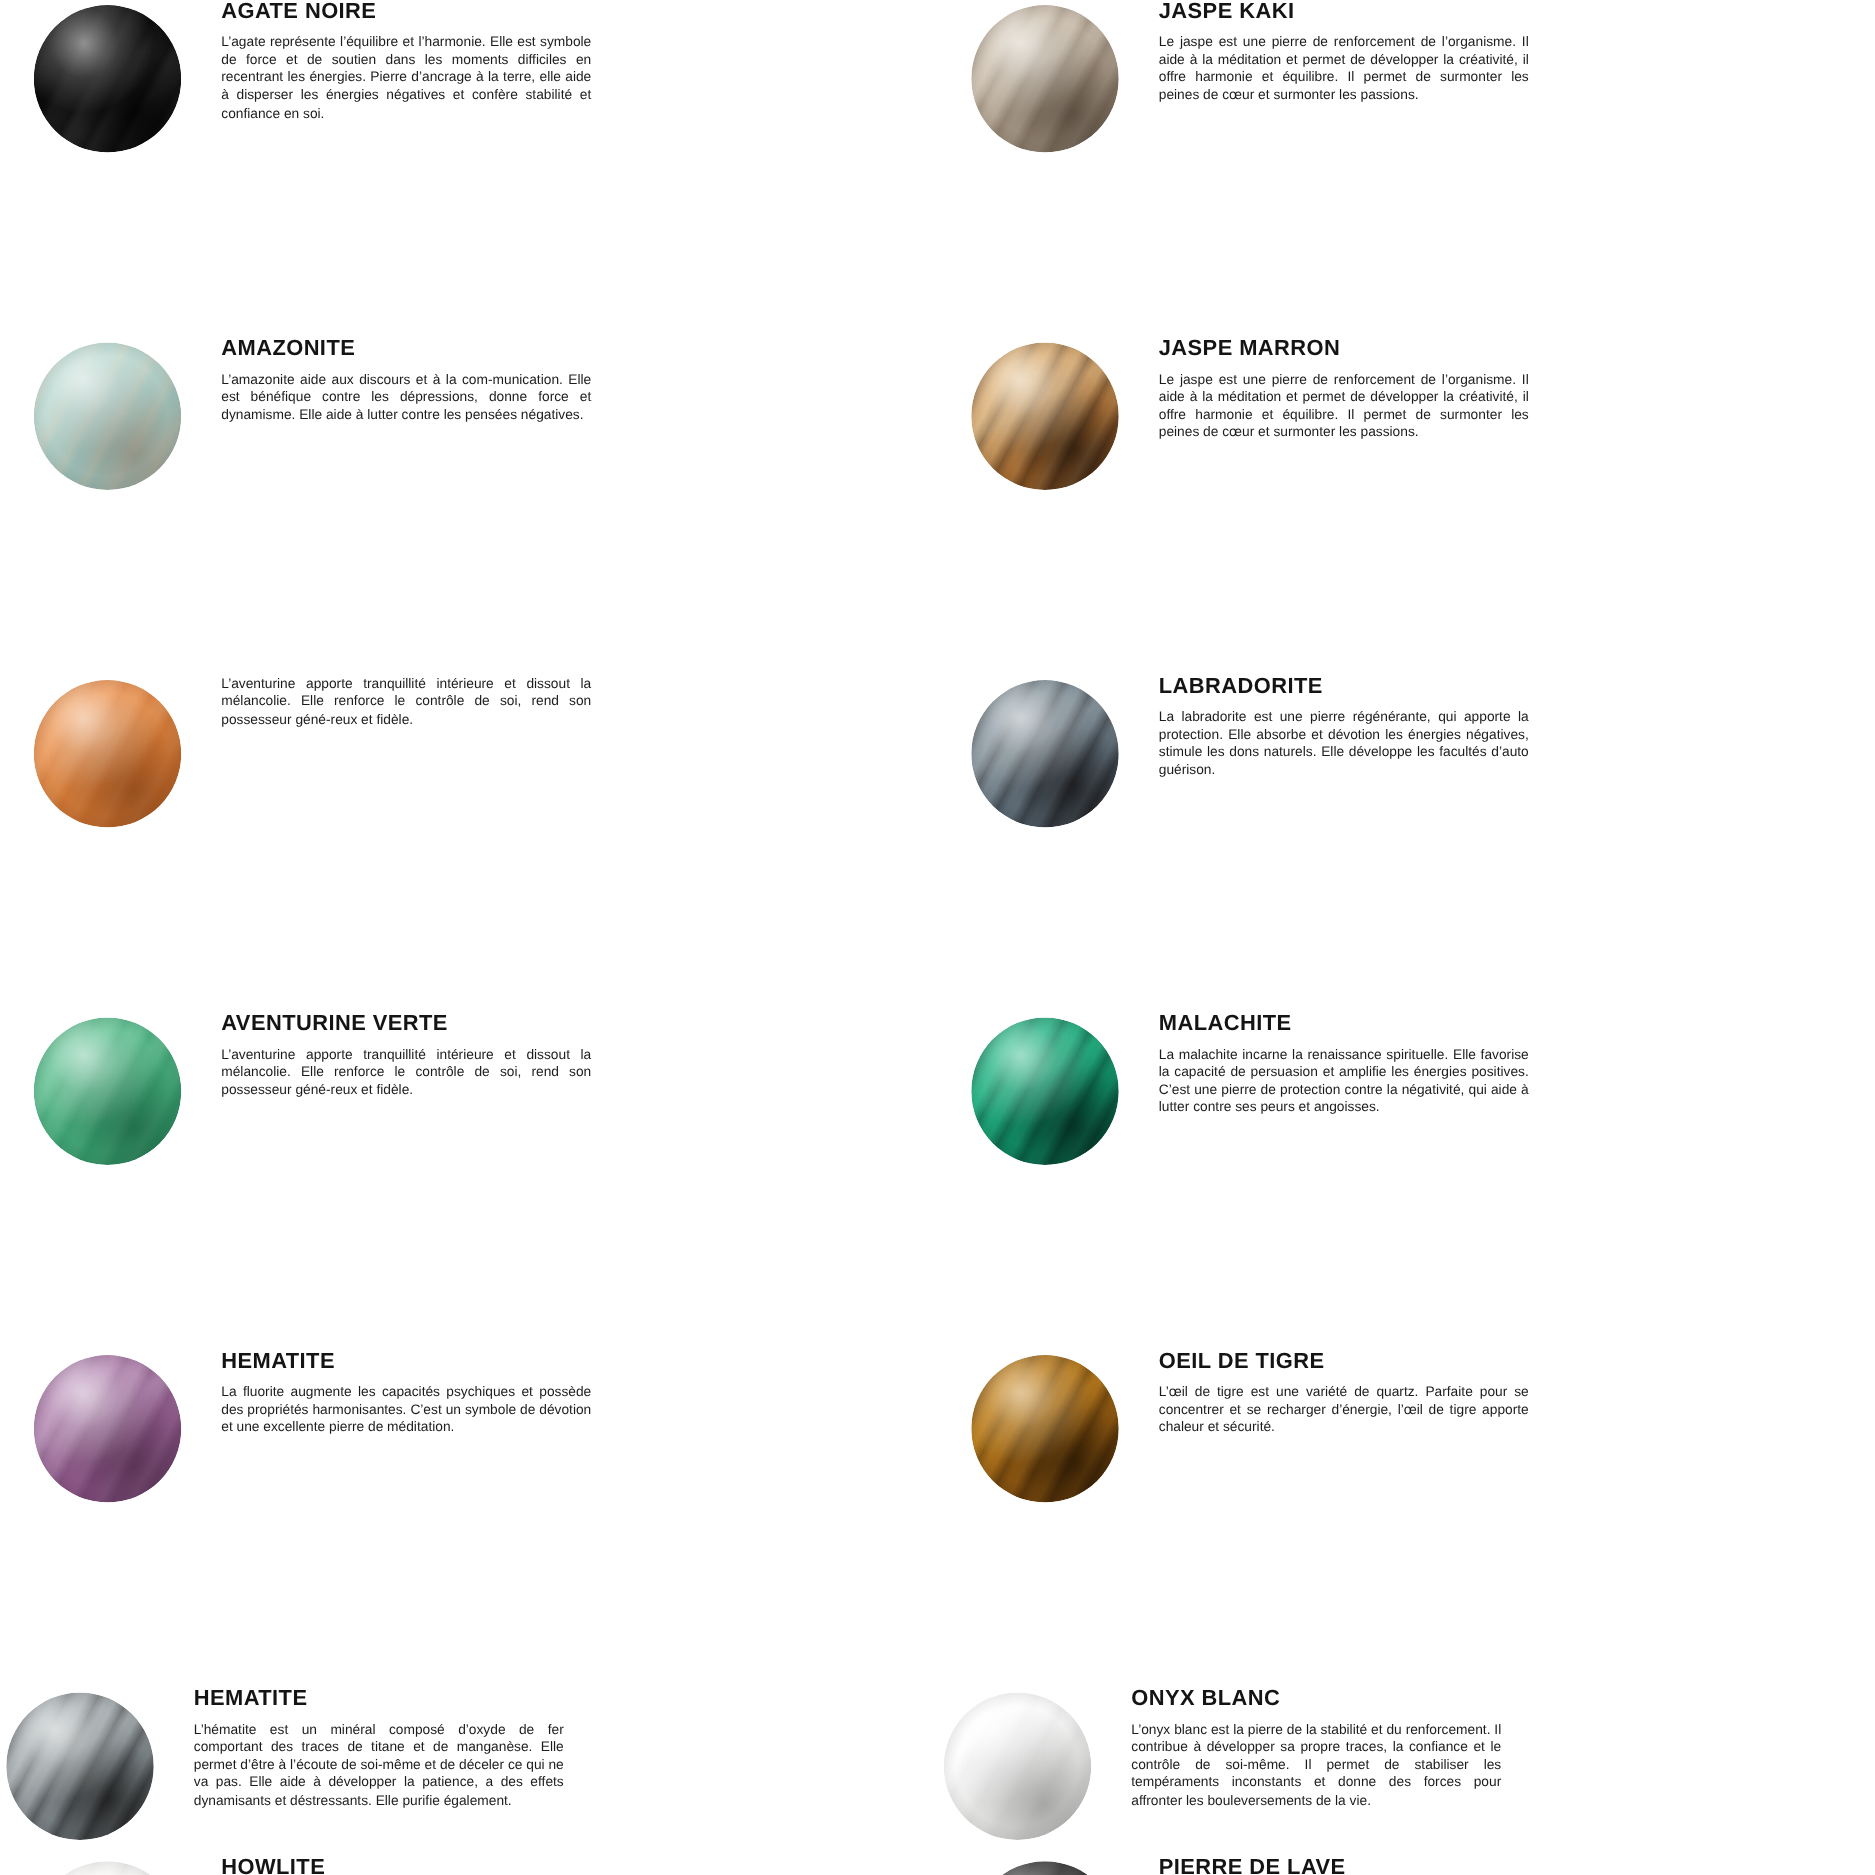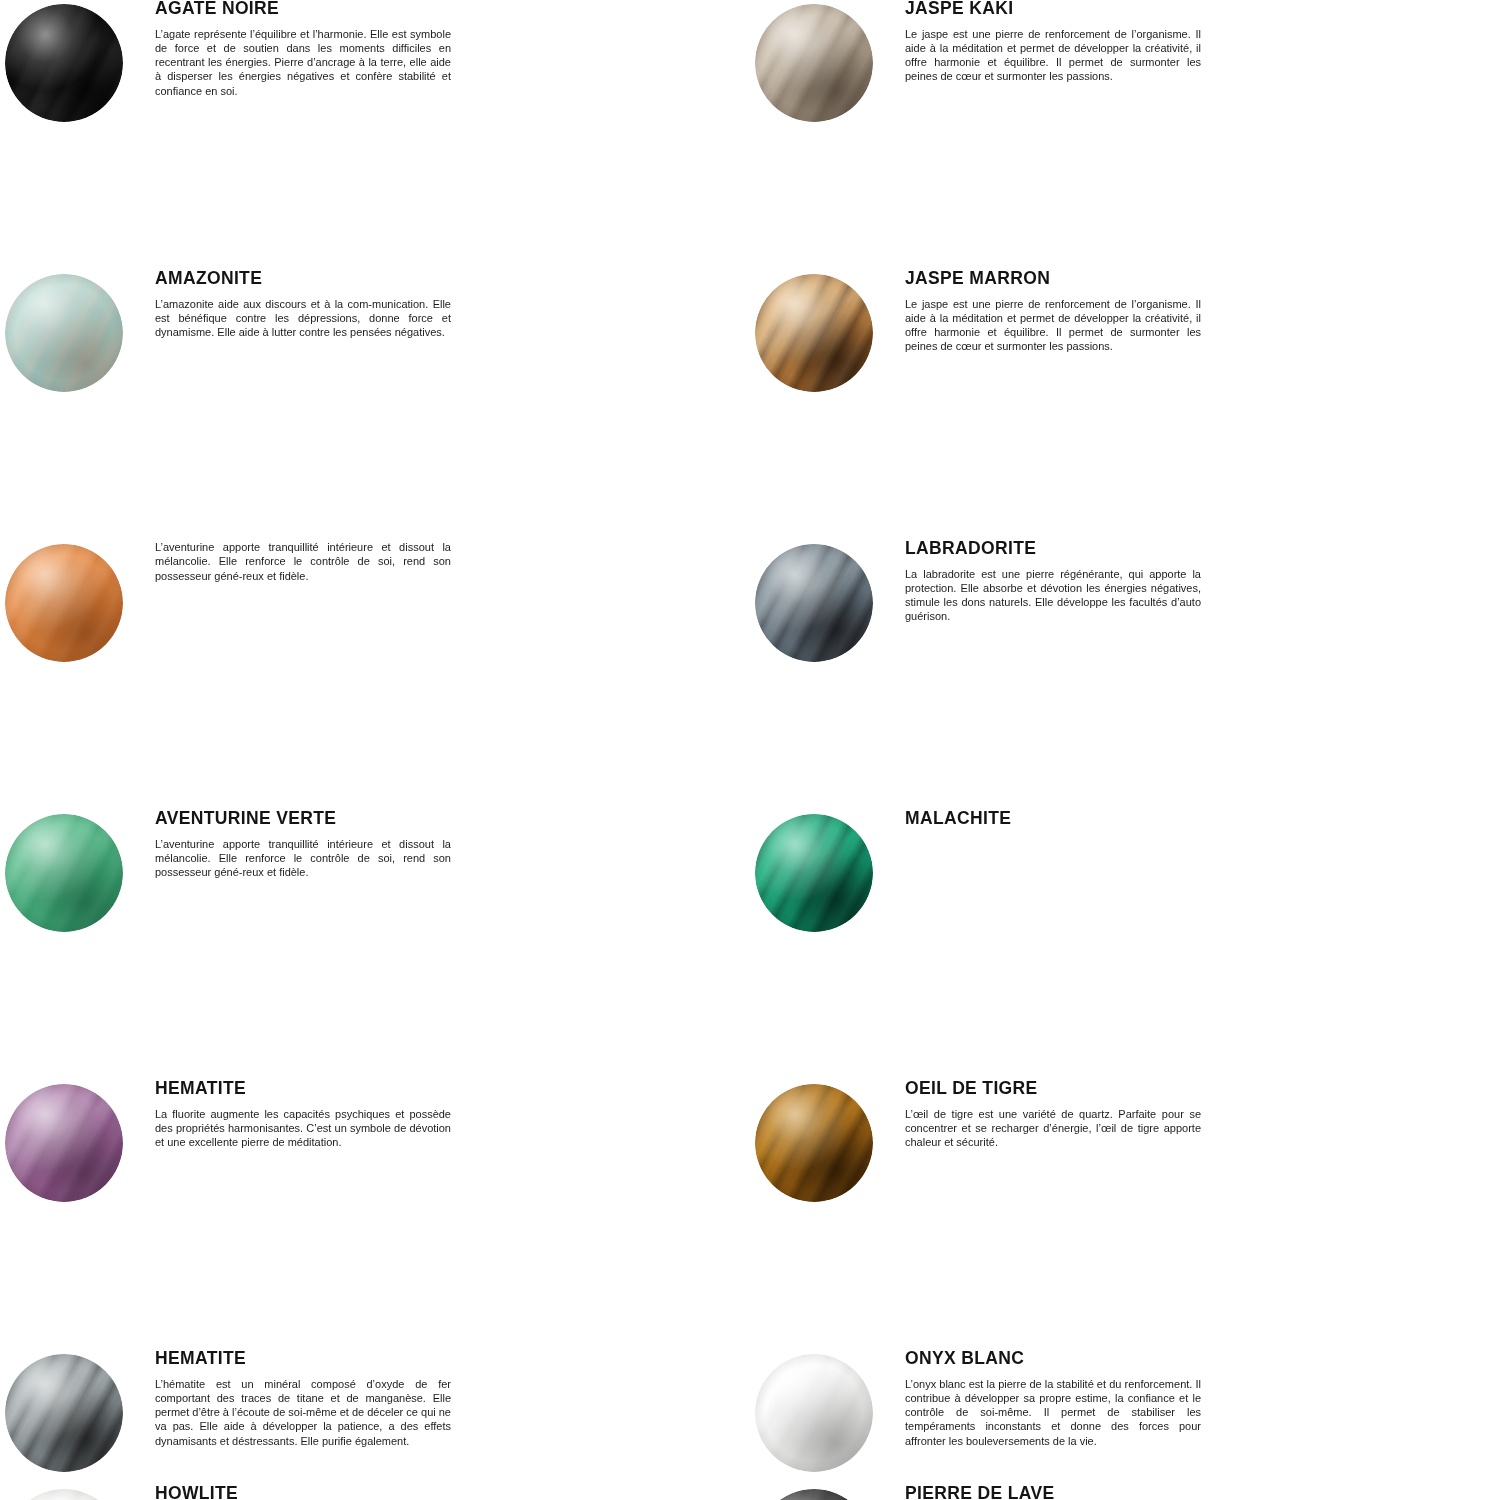--- a/index.html
+++ b/index.html
@@ -75,21 +75,21 @@
   p.desc{
     margin:0;
     font-size:11px;
     line-height:1.30;
     text-align:justify;
     text-justify:inter-word;
     color:#1c1c1c;
     max-width:296px;
     font-family:"Liberation Sans", sans-serif;
   }
-  .e-tall{height:270px;}
+  .e-tall{height:270px;padding-left:22px;}
   .e-mid{height:135px;}
 </style>
 </head>
 <body>
 
 <div class="sheet">
   <div class="columns">
     <div class="column" id="col-left">
         <div class="entry e-tall">
           <div class="bead-cell">
@@ -213,20 +213,21 @@
         </div>
         <div class="entry e-tall">
           <div class="bead-cell">
             <div class="bead" aria-label="malachite bead">
               <div class="tex" style="background: radial-gradient(circle at 30% 24%, rgba(47, 190, 142, 0.95) 0%, rgba(47, 190, 142, 0.25) 30%, rgba(0, 0, 0, 0) 55%), repeating-linear-gradient(118deg, rgba(6, 56, 43, 0.4) 0px, rgba(14, 143, 102, 0.1) 7px, rgba(47, 190, 142, 0.16) 14px, rgba(6, 56, 43, 0.34) 22px), radial-gradient(circle at 70% 72%, rgba(6, 56, 43, 0.75) 0%, rgba(14, 143, 102, 0.45) 40%, rgba(0, 0, 0, 0) 72%), linear-gradient(150deg, rgb(14, 143, 102) 0%, rgb(47, 190, 142) 42%, rgb(14, 143, 102) 68%, rgb(6, 56, 43) 100%);"></div>
               <div class="shade"></div>
             </div>
           </div>
           <div class="txt-cell">
             <h2 class="name">MALACHITE</h2>
+            <p class="desc">La malachite incarne la renaissance spirituelle. Elle favorise la capacité de persuasion et amplifie les énergies positives. C’est une pierre de protection contre la négativité, qui aide à lutter contre ses peurs et angoisses.</p>
           </div>
         </div>
         <div class="entry e-tall">
           <div class="bead-cell">
             <div class="bead" aria-label="tiger eye bead">
               <div class="tex" style="background: radial-gradient(circle at 30% 24%, rgba(201, 138, 35, 0.95) 0%, rgba(201, 138, 35, 0.25) 30%, rgba(0, 0, 0, 0) 55%), repeating-linear-gradient(118deg, rgba(59, 34, 6, 0.4) 0px, rgba(140, 84, 16, 0.1) 7px, rgba(201, 138, 35, 0.16) 14px, rgba(59, 34, 6, 0.34) 22px), radial-gradient(circle at 70% 72%, rgba(59, 34, 6, 0.75) 0%, rgba(140, 84, 16, 0.45) 40%, rgba(0, 0, 0, 0) 72%), linear-gradient(150deg, rgb(140, 84, 16) 0%, rgb(201, 138, 35) 42%, rgb(140, 84, 16) 68%, rgb(59, 34, 6) 100%);"></div>
               <div class="shade"></div>
             </div>
           </div>
           <div class="txt-cell">
@@ -236,21 +237,21 @@
         </div>
         <div class="entry e-mid">
           <div class="bead-cell">
             <div class="bead" aria-label="white onyx bead">
               <div class="tex" style="background: radial-gradient(circle at 30% 24%, rgba(255, 255, 255, 0.95) 0%, rgba(255, 255, 255, 0.25) 30%, rgba(0, 0, 0, 0) 55%), repeating-linear-gradient(118deg, rgba(236, 238, 235, 0.4) 0px, rgba(247, 247, 246, 0.1) 7px, rgba(255, 255, 255, 0.16) 14px, rgba(236, 238, 235, 0.34) 22px), radial-gradient(circle at 70% 72%, rgba(236, 238, 235, 0.75) 0%, rgba(247, 247, 246, 0.45) 40%, rgba(0, 0, 0, 0) 72%), linear-gradient(150deg, rgb(247, 247, 246) 0%, rgb(255, 255, 255) 42%, rgb(247, 247, 246) 68%, rgb(236, 238, 235) 100%);"></div>
               <div class="shade"></div>
             </div>
           </div>
           <div class="txt-cell">
             <h2 class="name">ONYX BLANC</h2>
-            <p class="desc">L’onyx blanc est la pierre de la stabilité et du renforcement. Il contribue à développer sa propre estime, la confiance et le contrôle de soi-même.
+            <p class="desc">L’onyx blanc est la pierre de la stabilité et du renforcement. Il contribue à développer sa propre traces, la confiance et le contrôle de soi-même.
 Il permet de stabiliser les tempéraments inconstants et donne des forces pour affronter les bouleversements de la vie.</p>
           </div>
         </div>
         <div class="entry e-tall">
           <div class="bead-cell">
             <div class="bead" aria-label="lava stone bead">
               <div class="tex" style="background: radial-gradient(circle at 30% 24%, rgba(74, 74, 74, 0.95) 0%, rgba(74, 74, 74, 0.25) 30%, rgba(0, 0, 0, 0) 55%), repeating-linear-gradient(118deg, rgba(16, 16, 16, 0.4) 0px, rgba(43, 43, 43, 0.1) 7px, rgba(74, 74, 74, 0.16) 14px, rgba(16, 16, 16, 0.34) 22px), radial-gradient(circle at 70% 72%, rgba(16, 16, 16, 0.75) 0%, rgba(43, 43, 43, 0.45) 40%, rgba(0, 0, 0, 0) 72%), linear-gradient(150deg, rgb(43, 43, 43) 0%, rgb(74, 74, 74) 42%, rgb(43, 43, 43) 68%, rgb(16, 16, 16) 100%);"></div>
               <div class="shade"></div>
             </div>
           </div>

